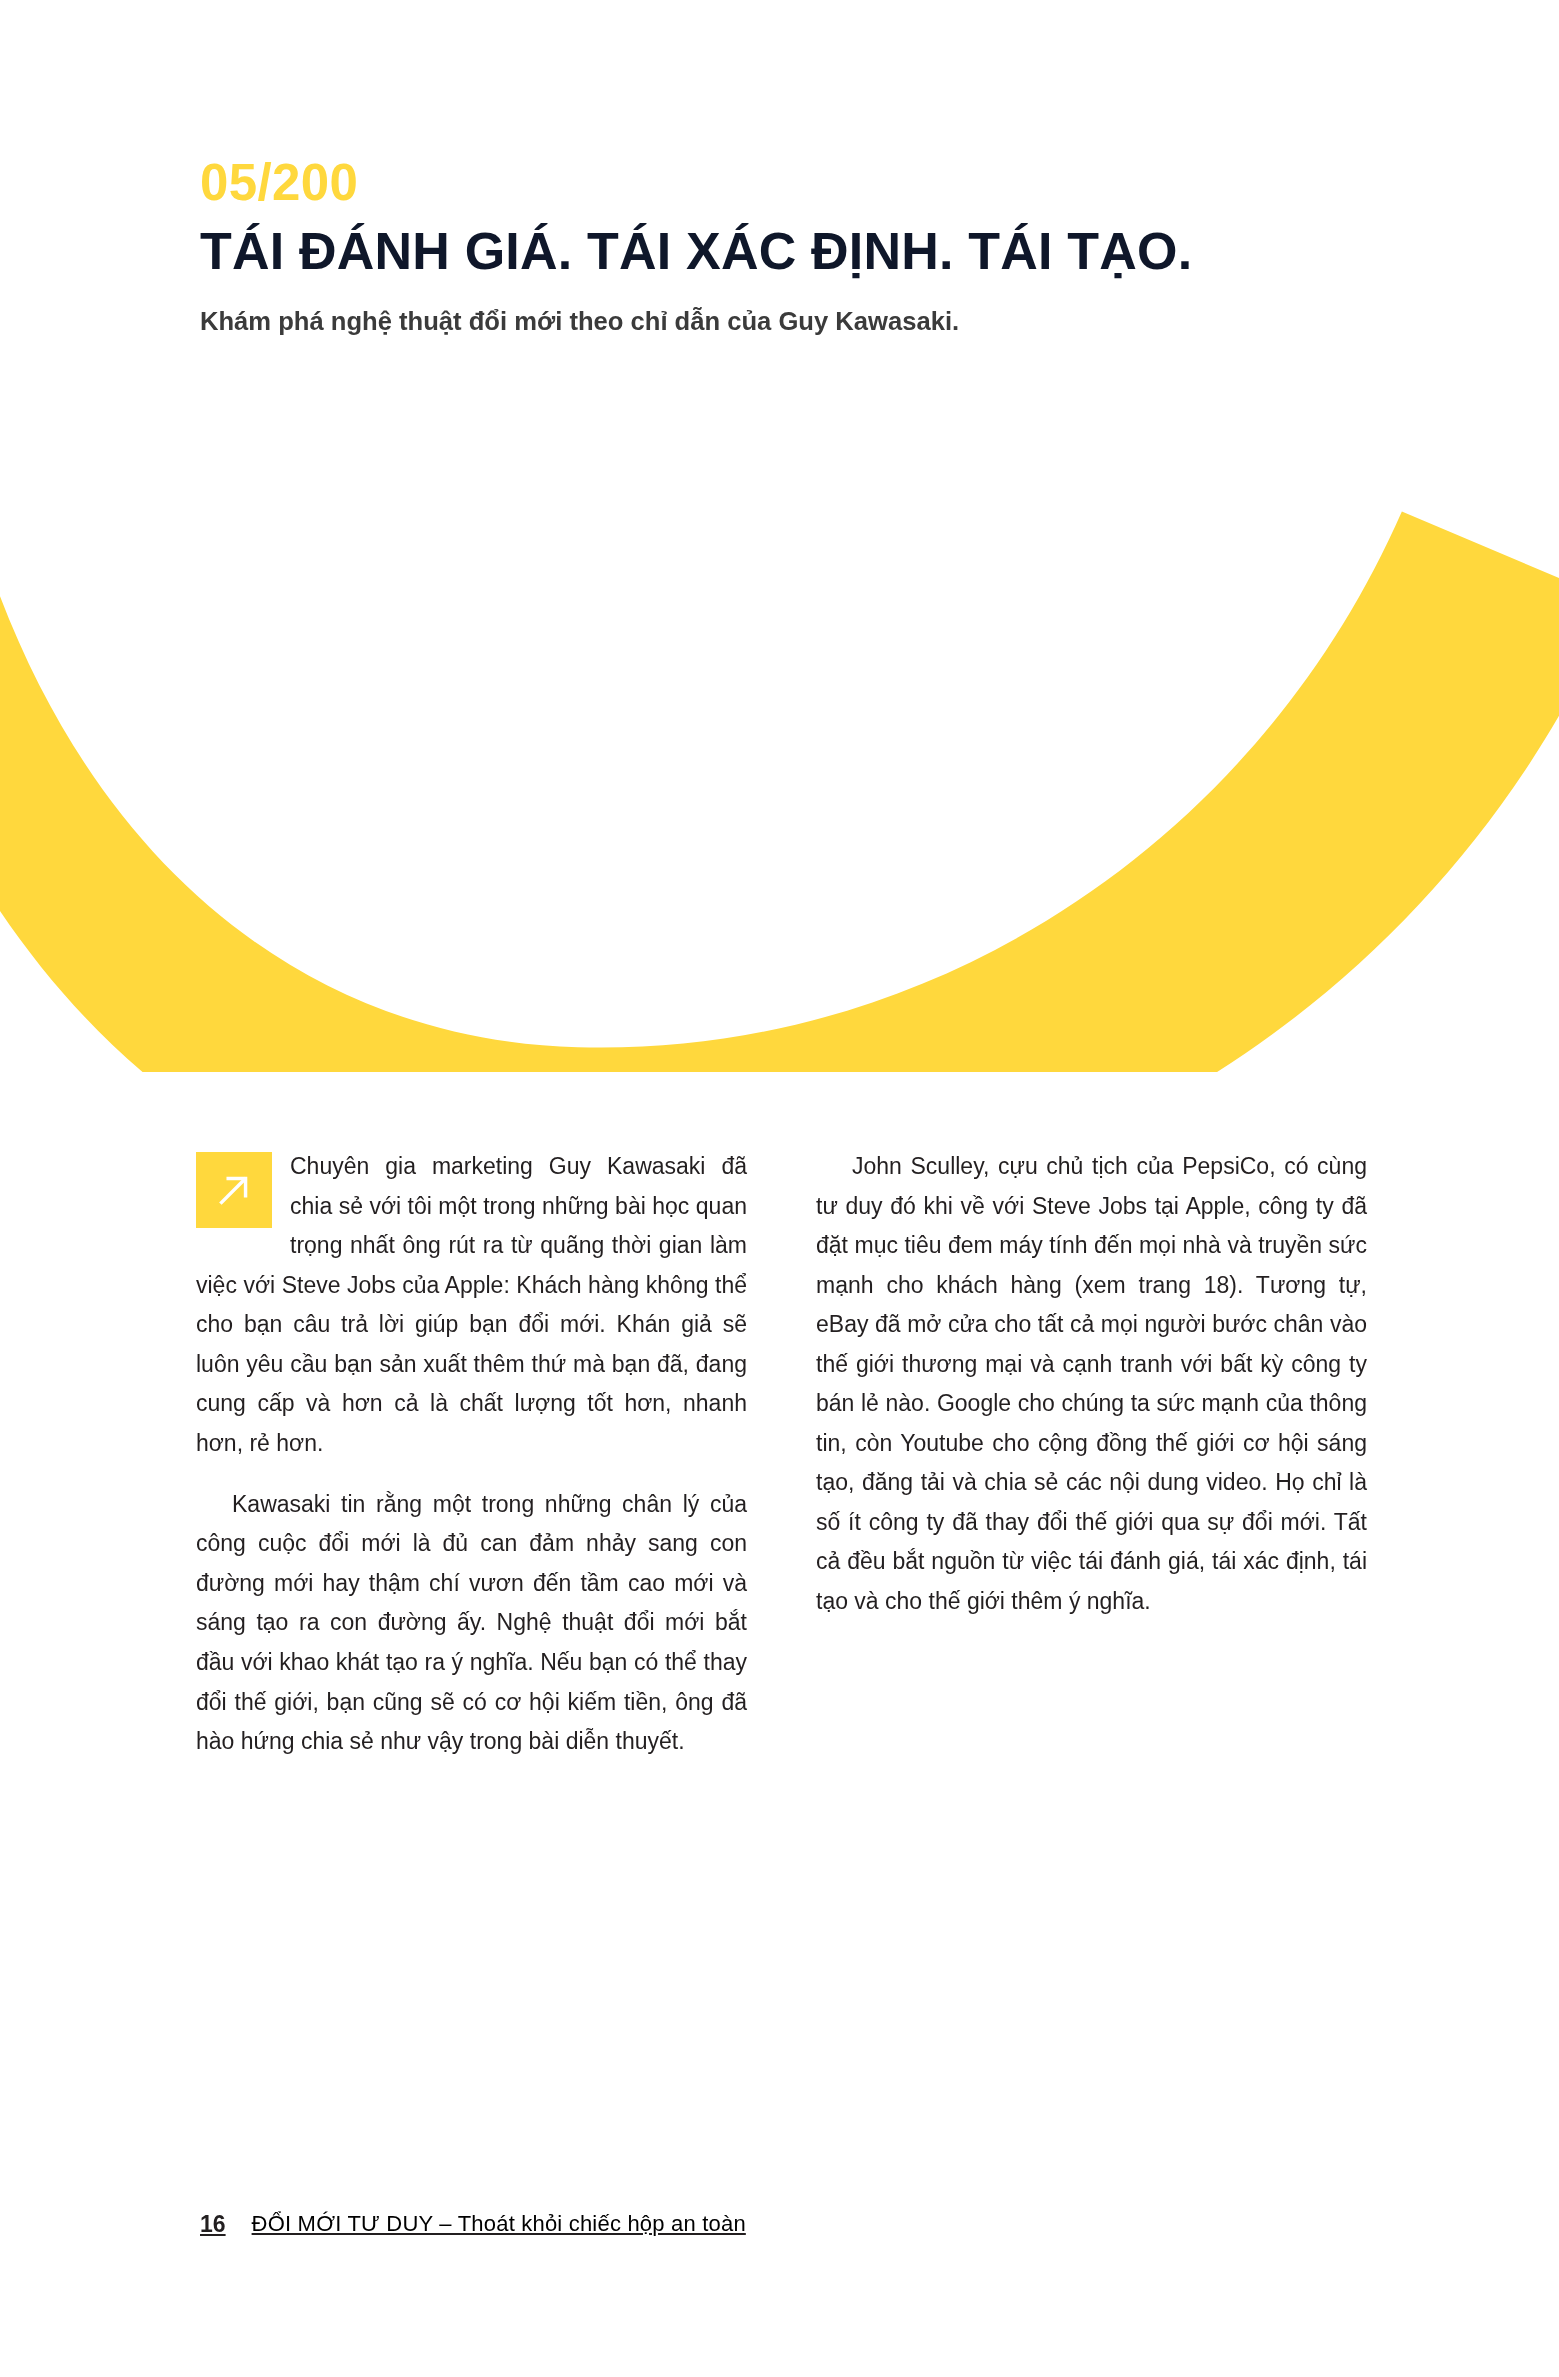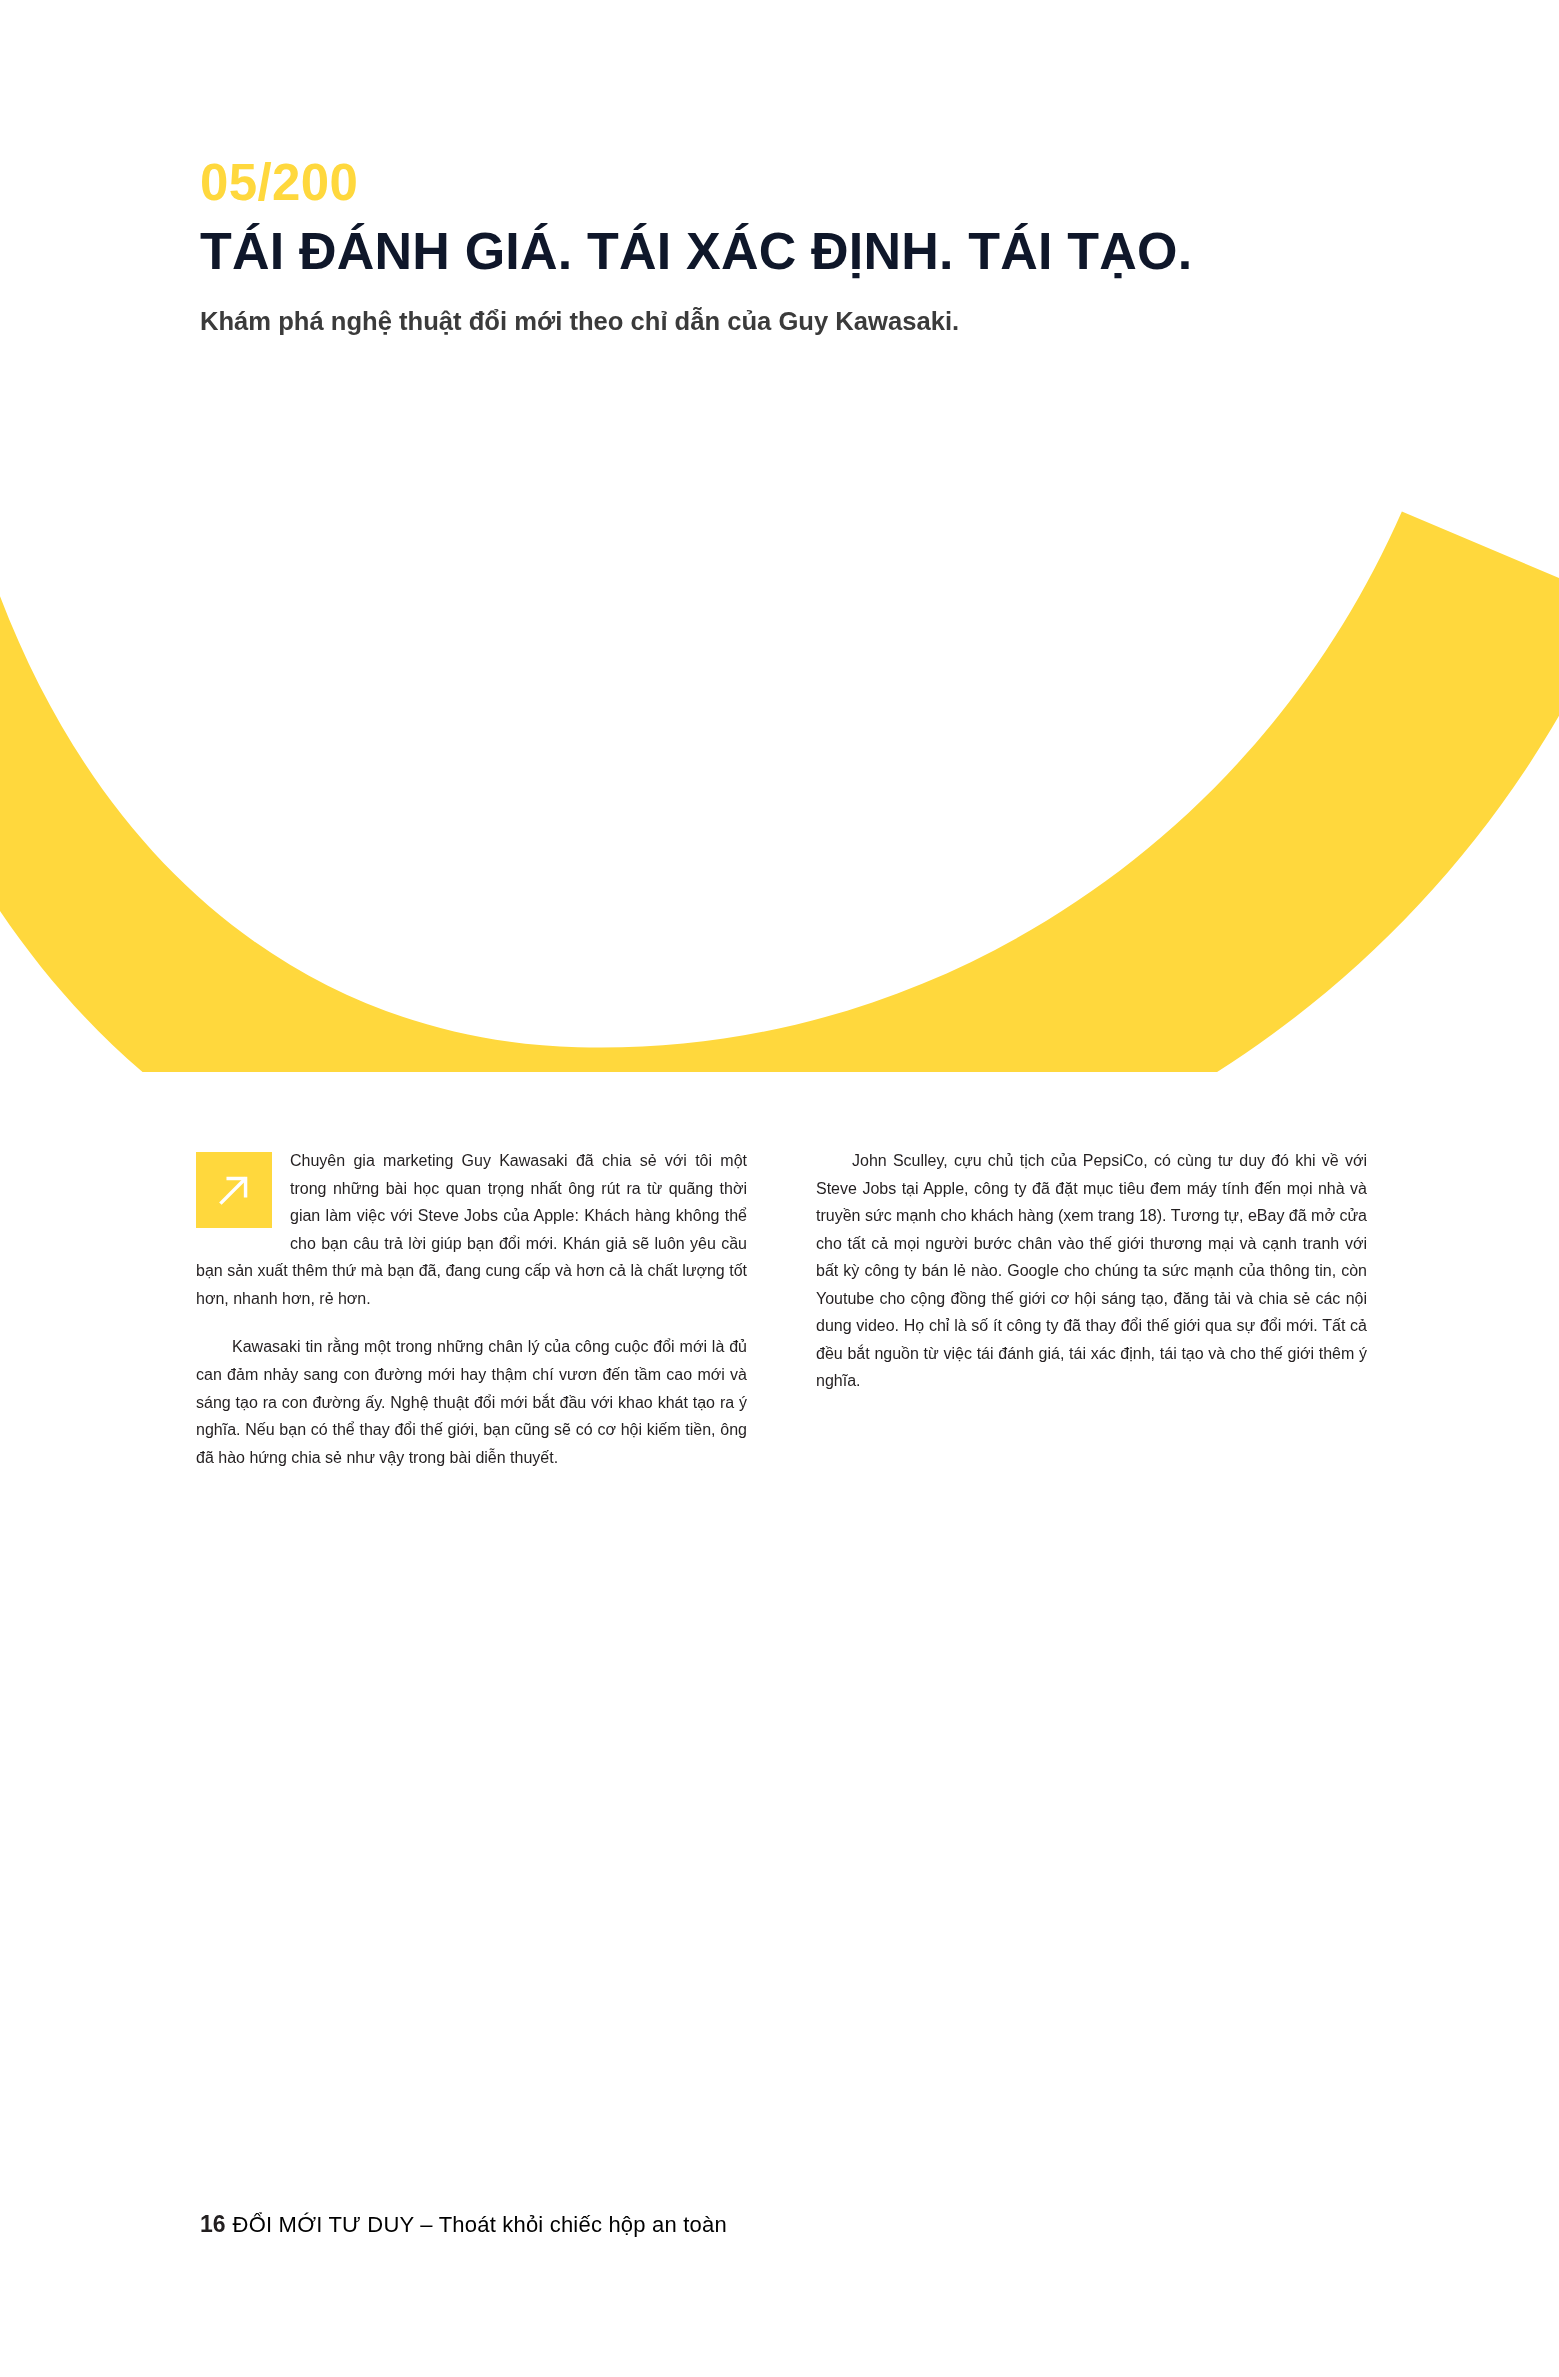--- a/index.html
+++ b/index.html
@@ -67,21 +67,21 @@
     top: 1147px;
     width: 1171px;
     display: flex;
     gap: 69px;
   }
   .col {
     width: 551px;
   }
   .col p {
     margin: 0 0 21.4px 0;
-    font-size: 16px;
+    font-size: 23px;
     line-height: 1.72;
     text-align: justify;
     text-justify: inter-word;
     color: #231f20;
   }
   .col p.indent {
     text-indent: 36px;
   }
   .col p:last-child { margin-bottom: 8px; }
 
@@ -100,22 +100,23 @@
     top: 50%;
     transform: translate(-50%, -50%);
   }
 
   
   .footer {
     position: absolute;
     left: 200px;
     top: 2211px;
     display: flex;
-    align-items: center;
-    gap: 7px;
+    align-items: flex-start;
+    gap: 26px;
+    text-decoration: underline;
   }
   .footer .pagenum {
     font-size: 23px;
     font-weight: bold;
     color: #231f20;
   }
   .footer .footer-text {
     font-size: 22px;
     font-weight: 400;
     color: #000000;

